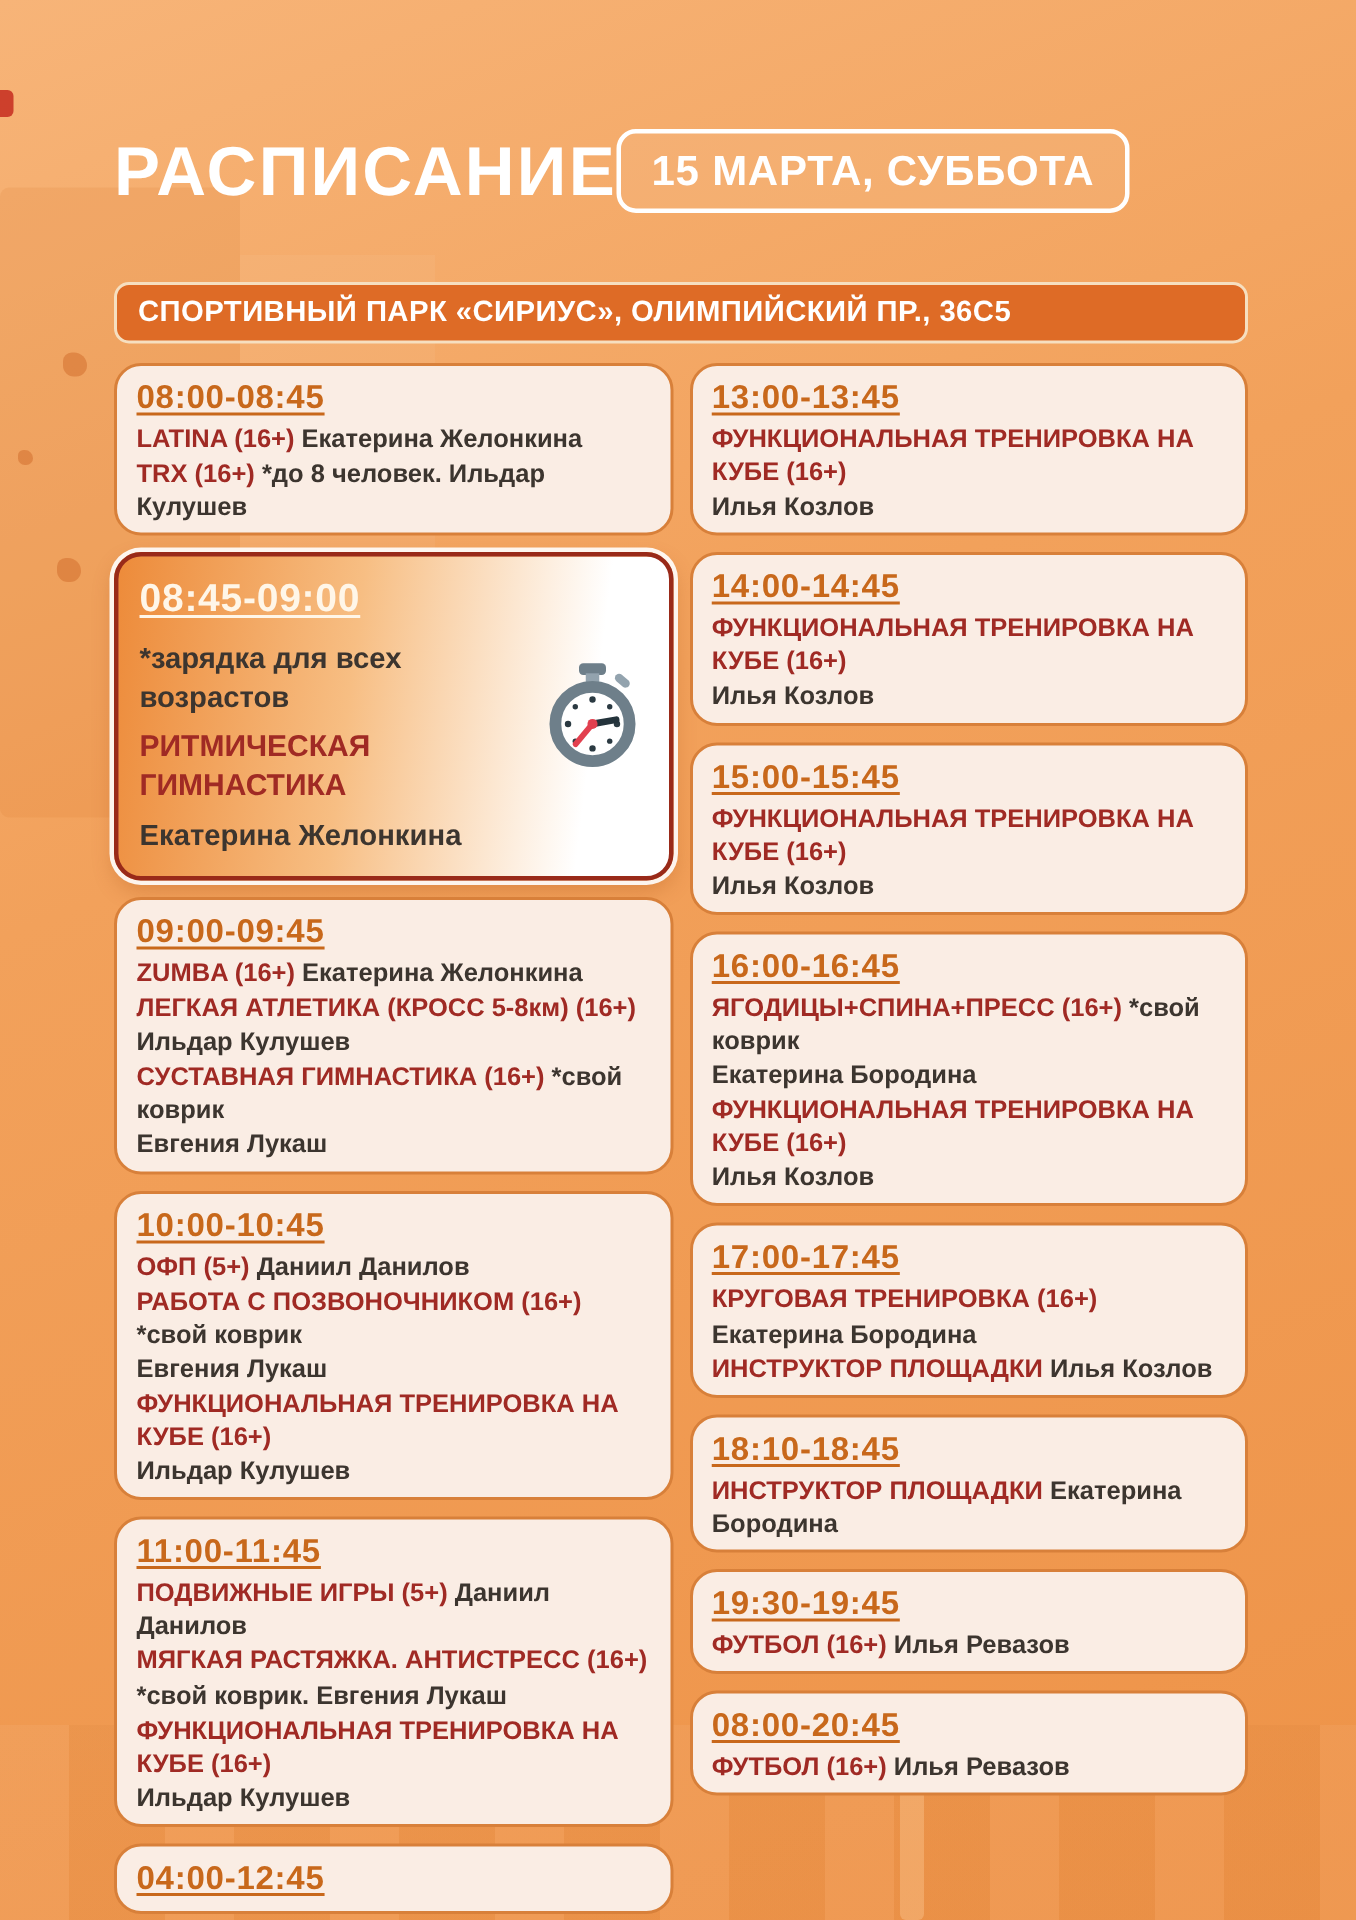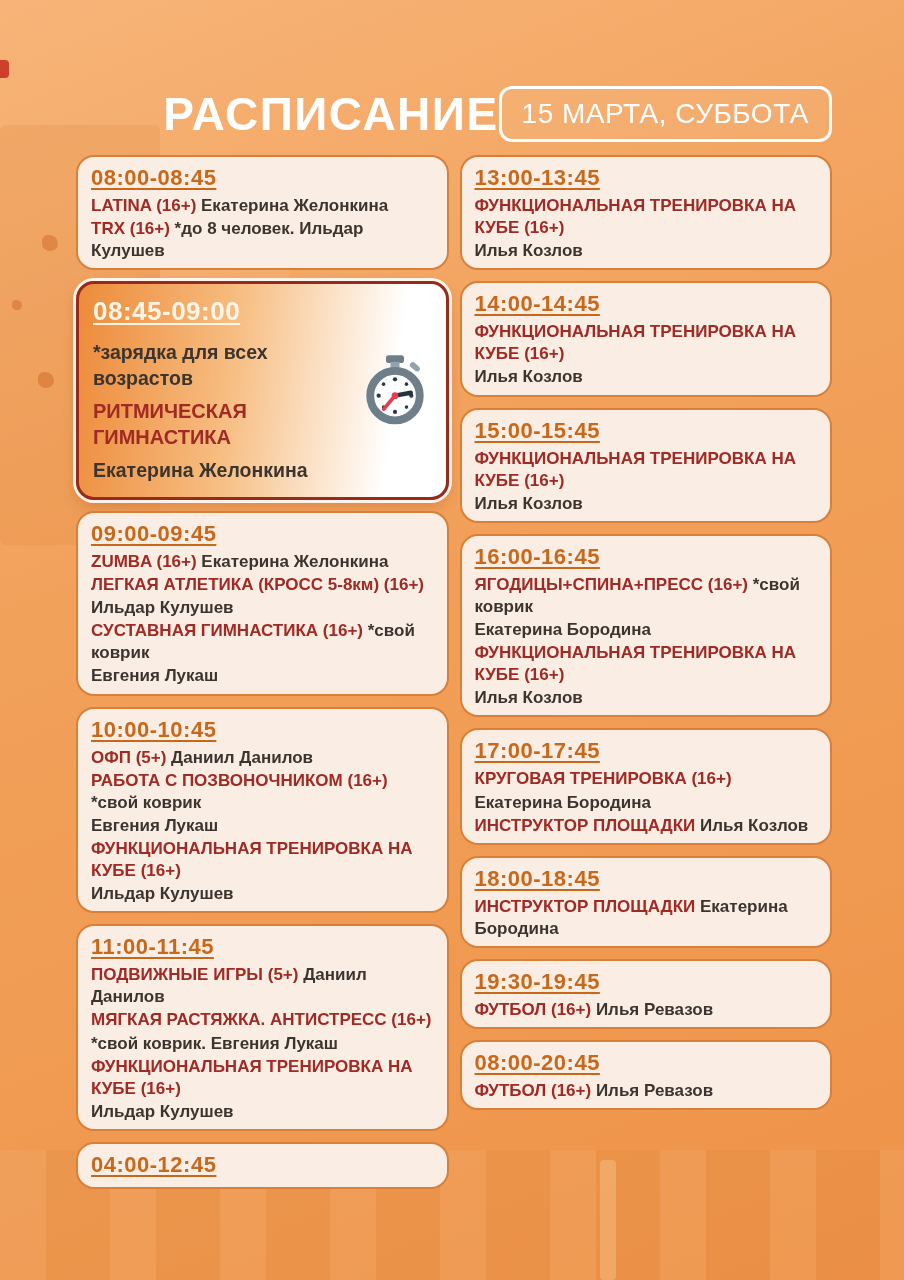--- a/index.html
+++ b/index.html
@@ -28,24 +28,24 @@
   .photo-band{
     left:0;bottom:0;width:904px;height:130px;
     background:
       repeating-linear-gradient(90deg,rgba(255,255,255,.05) 0 46px,rgba(167,84,20,.06) 46px 110px);
   }
   .trunk{left:600px;bottom:0;width:16px;height:120px;background:rgba(255,210,160,.35);border-radius:4px;}
 
   .inner{position:relative;padding:0 72px 0 76px;}
 
   
-  .top{display:flex;align-items:center;justify-content:flex-end;padding-top:86px;}
+  .top{display:flex;align-items:center;justify-content:flex-start;padding-top:86px;}
   .title{color:var(--white);font-size:46px;font-weight:bold;letter-spacing:1.5px;}
   .date-badge{
-    color:var(--white);font-size:28px;font-weight:normal;letter-spacing:.5px;
+    color:var(--white);font-size:28px;font-weight:bold;letter-spacing:.5px;
     border:3px solid var(--white);border-radius:13px;padding:9px 20px;
     background:rgba(255,255,255,.06);
   }
 
   
   .sec-header{
     margin-top:46px;background:var(--bar);border:2.5px solid var(--bar-border);
     border-radius:10px;color:var(--white);font-weight:bold;font-size:19.5px;
     letter-spacing:.3px;padding:7px 14px;box-sizing:border-box;width:100%;
   }
@@ -93,20 +93,21 @@
   <div class="bg-shape trunk"></div>
 
   <div class="inner">
     <div class="top">
       <div class="title">РАСПИСАНИЕ</div>
       <div class="date-badge">15 МАРТА, СУББОТА</div>
     </div>
 
     <div id="sections">
         <section class="sched-section">
+          <div class="sec-header">СПОРТИВНЫЙ ПАРК «СИРИУС», ОЛИМПИЙСКИЙ ПР., 36С5</div>
           <div class="cols">
             <div class="col">
               <div class="card"><div class="time">08:00-08:45</div><div class="line"><span class="seg-act">LATINA (16+)</span><span class="seg-name"> Екатерина Желонкина</span></div><div class="line"><span class="seg-act">TRX (16+)</span><span class="seg-name"> *до 8 человек. Ильдар Кулушев</span></div></div>
               <div class="card highlight">
                 <div class="hl-text"><div class="time">08:45-09:00</div><div class="line"><span class="seg-name">*зарядка для всех возрастов</span></div><div class="line"><span class="seg-act">РИТМИЧЕСКАЯ ГИМНАСТИКА</span></div><div class="line"><span class="seg-name">Екатерина Желонкина</span></div></div>
                 <div class="hl-icon">
   <svg width="72" height="72" viewBox="0 0 64 64">
     <rect x="24" y="1" width="16" height="7" rx="2.5" fill="#6E7F8A"></rect>
     <rect x="28" y="7" width="8" height="7" fill="#93A3AE"></rect>
     <rect x="45" y="9" width="10" height="5" rx="2.5" fill="#93A3AE" transform="rotate(40 50 11)"></rect>
@@ -129,21 +130,21 @@
               <div class="card"><div class="time">10:00-10:45</div><div class="line"><span class="seg-act">ОФП (5+)</span><span class="seg-name"> Даниил Данилов</span></div><div class="line"><span class="seg-act">РАБОТА С ПОЗВОНОЧНИКОМ (16+)</span><span class="seg-name"> *свой коврик</span></div><div class="line"><span class="seg-name">Евгения Лукаш</span></div><div class="line"><span class="seg-act">ФУНКЦИОНАЛЬНАЯ ТРЕНИРОВКА НА КУБЕ (16+)</span></div><div class="line"><span class="seg-name">Ильдар Кулушев</span></div></div>
               <div class="card"><div class="time">11:00-11:45</div><div class="line"><span class="seg-act">ПОДВИЖНЫЕ ИГРЫ (5+)</span><span class="seg-name"> Даниил Данилов</span></div><div class="line"><span class="seg-act">МЯГКАЯ РАСТЯЖКА. АНТИСТРЕСС (16+)</span></div><div class="line"><span class="seg-name">*свой коврик. Евгения Лукаш</span></div><div class="line"><span class="seg-act">ФУНКЦИОНАЛЬНАЯ ТРЕНИРОВКА НА КУБЕ (16+)</span></div><div class="line"><span class="seg-name">Ильдар Кулушев</span></div></div>
               <div class="card"><div class="time">04:00-12:45</div></div>
             </div>
             <div class="col">
               <div class="card"><div class="time">13:00-13:45</div><div class="line"><span class="seg-act">ФУНКЦИОНАЛЬНАЯ ТРЕНИРОВКА НА КУБЕ (16+)</span></div><div class="line"><span class="seg-name">Илья Козлов</span></div></div>
               <div class="card"><div class="time">14:00-14:45</div><div class="line"><span class="seg-act">ФУНКЦИОНАЛЬНАЯ ТРЕНИРОВКА НА КУБЕ (16+)</span></div><div class="line"><span class="seg-name">Илья Козлов</span></div></div>
               <div class="card"><div class="time">15:00-15:45</div><div class="line"><span class="seg-act">ФУНКЦИОНАЛЬНАЯ ТРЕНИРОВКА НА КУБЕ (16+)</span></div><div class="line"><span class="seg-name">Илья Козлов</span></div></div>
               <div class="card"><div class="time">16:00-16:45</div><div class="line"><span class="seg-act">ЯГОДИЦЫ+СПИНА+ПРЕСС (16+)</span><span class="seg-name"> *свой коврик</span></div><div class="line"><span class="seg-name">Екатерина Бородина</span></div><div class="line"><span class="seg-act">ФУНКЦИОНАЛЬНАЯ ТРЕНИРОВКА НА КУБЕ (16+)</span></div><div class="line"><span class="seg-name">Илья Козлов</span></div></div>
               <div class="card"><div class="time">17:00-17:45</div><div class="line"><span class="seg-act">КРУГОВАЯ ТРЕНИРОВКА (16+)</span></div><div class="line"><span class="seg-name">Екатерина Бородина</span></div><div class="line"><span class="seg-act">ИНСТРУКТОР ПЛОЩАДКИ</span><span class="seg-name"> Илья Козлов</span></div></div>
-              <div class="card"><div class="time">18:00-18:45</div><div class="line"><span class="seg-act">ИНСТРУКТОР ПЛОЩАДКИ</span><span class="seg-name"> Екатерина Бородина</span></div></div>
+              <div class="card"><div class="time">18:10-18:45</div><div class="line"><span class="seg-act">ИНСТРУКТОР ПЛОЩАДКИ</span><span class="seg-name"> Екатерина Бородина</span></div></div>
               <div class="card"><div class="time">19:30-19:45</div><div class="line"><span class="seg-act">ФУТБОЛ (16+)</span><span class="seg-name"> Илья Ревазов</span></div></div>
               <div class="card"><div class="time">08:00-20:45</div><div class="line"><span class="seg-act">ФУТБОЛ (16+)</span><span class="seg-name"> Илья Ревазов</span></div></div>
             </div>
           </div>
         </section>
       </div>
   </div>
 </div>
 
 </body></html>

